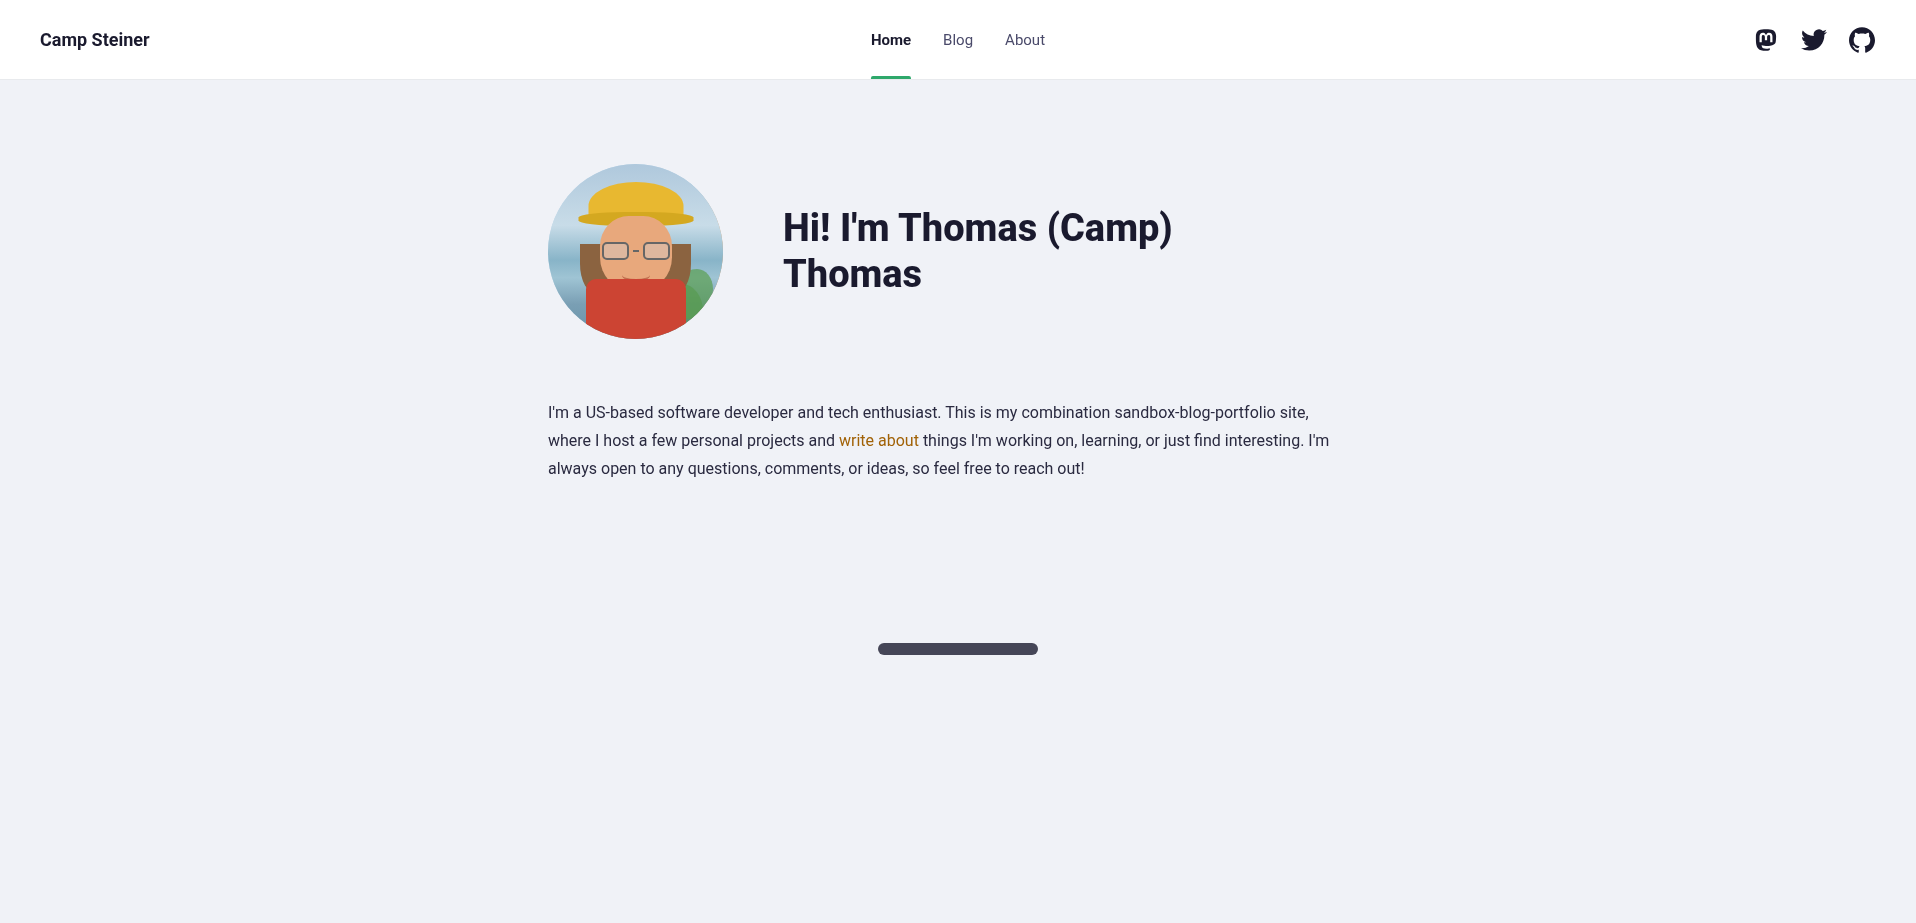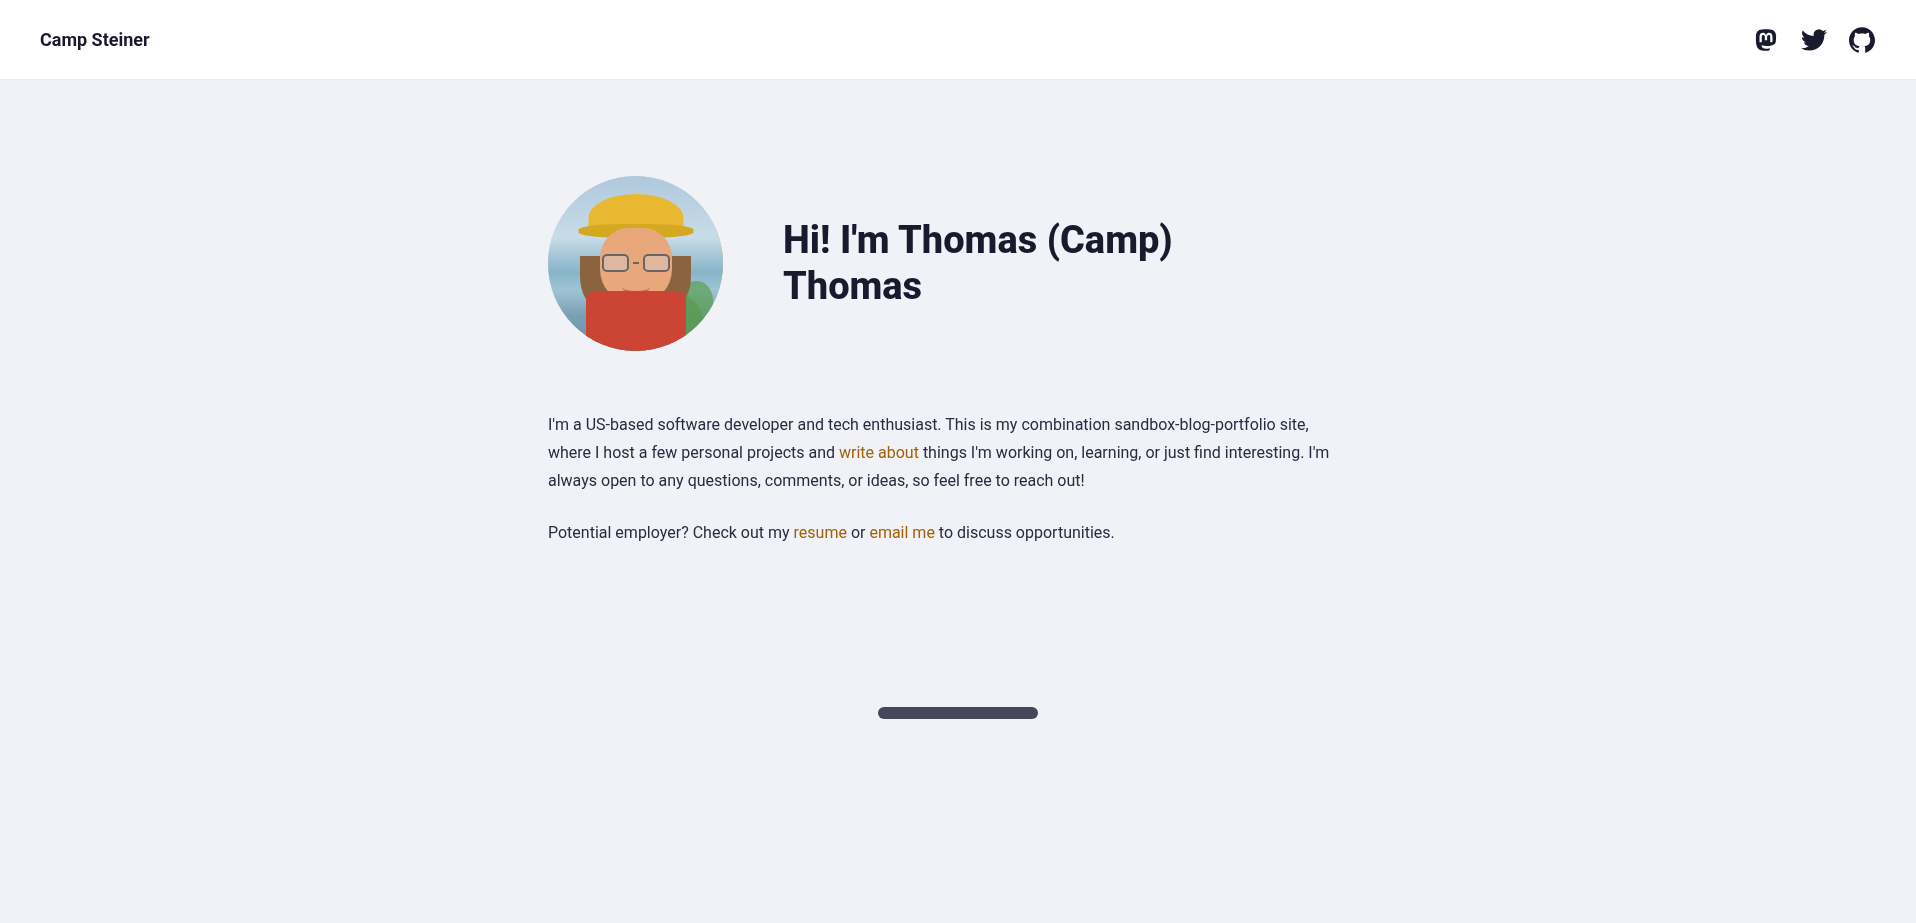--- a/index.html
+++ b/index.html
@@ -90,21 +90,21 @@
 
     .nav-icon svg {
       width: 26px;
       height: 26px;
       fill: #1a1a2e;
     }
 
     
     .main-content {
       max-width: 900px;
-      margin: 16px auto;
+      margin: 4px auto;
       padding: 80px 40px 60px;
     }
 
     .hero-section {
       display: flex;
       align-items: center;
       gap: 60px;
       margin-bottom: 60px;
     }
 
@@ -312,20 +312,25 @@
       border-radius: 6px;
       opacity: 0.8;
     }
   </style>
 </head>
 <body>
 
 <nav class="navbar">
   <a class="navbar-brand" href="#">Camp Steiner</a>
 
+  <div class="navbar-center">
+    <a class="nav-link active" href="#">Home</a>
+    <a class="nav-link" href="#">Blog</a>
+    <a class="nav-link" href="#">About</a>
+  </div>
 
   <div class="navbar-icons">
 
     <a class="nav-icon" href="#" title="Mastodon">
       <svg viewBox="0 0 24 24" xmlns="http://www.w3.org/2000/svg">
         <path d="M21.327 8.566c0-4.339-2.843-5.61-2.843-5.61-1.433-.658-3.894-.935-6.451-.956h-.063c-2.557.021-5.016.298-6.45.956 0 0-2.843 1.272-2.843 5.61 0 .993-.019 2.181.012 3.441.103 4.243.778 8.425 4.701 9.463 1.809.479 3.362.579 4.612.51 2.268-.126 3.541-.809 3.541-.809l-.075-1.646s-1.621.511-3.441.449c-1.804-.062-3.707-.194-3.999-2.409a4.523 4.523 0 0 1-.04-.621s1.77.433 4.014.536c1.372.063 2.658-.08 3.965-.236 2.506-.299 4.688-1.843 4.962-3.254.434-2.223.398-5.424.398-5.424zm-3.353 5.59h-2.081V9.057c0-1.075-.452-1.62-1.357-1.62-1.001 0-1.502.647-1.502 1.927v2.791h-2.069V9.364c0-1.28-.501-1.927-1.502-1.927-.905 0-1.357.545-1.357 1.62v5.099H6.026V8.903c0-1.074.273-1.927.823-2.558.567-.631 1.307-.955 2.228-.955 1.065 0 1.872.409 2.405 1.228l.518.869.519-.869c.533-.819 1.34-1.228 2.405-1.228.92 0 1.661.324 2.228.955.549.631.822 1.484.822 2.558v5.253z"></path>
       </svg>
     </a>
 
     <a class="nav-icon" href="#" title="Twitter">
@@ -372,22 +377,19 @@
         <span>Hi! I'm Thomas (Camp)</span><br>
         <span>Thomas</span>
       </h1>
     </div>
   </section>
 
   <section class="bio-section">
     <p class="bio-text">
       <span>I'm a US-based software developer and tech enthusiast. This is my combination sandbox-blog-portfolio site, where I host a few personal projects and </span><a class="bio-link" href="#">write about</a><span> things I'm working on, learning, or just find interesting. I'm always open to any questions, comments, or ideas, so feel free to reach out!</span>
     </p>
-    <p class="employer-text">
-      <span>Potential employer? Check out my </span><a class="bio-link" href="#">resume</a><span> or </span><a class="bio-link" href="#">email me</a><span> to discuss opportunities.</span>
-    </p>
   </section>
 
   <div class="bottom-hint">
     <div class="dark-btn-hint"></div>
   </div>
 
 </main>
 
 </body></html>

